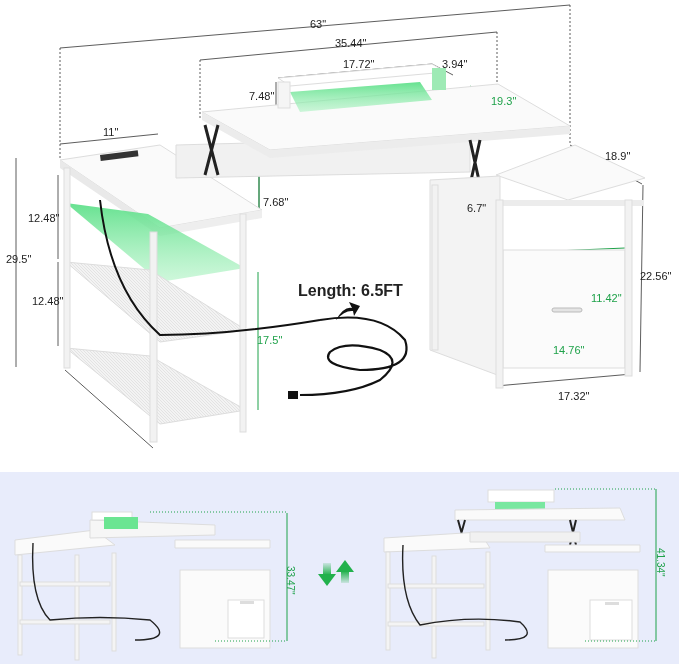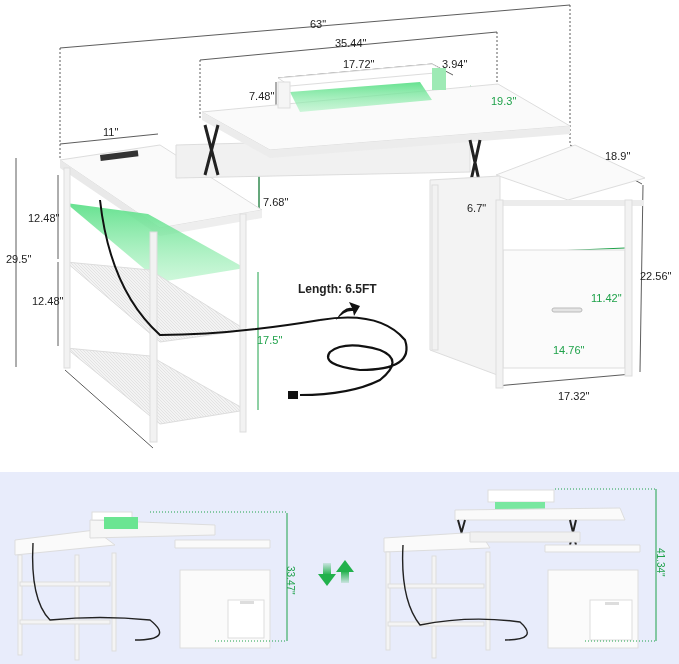--- a/index.html
+++ b/index.html
@@ -1,20 +1,20 @@
 <!DOCTYPE html>
 <html><head>
 <meta charset="utf-8">
 <style>
   * { box-sizing: border-box; margin: 0; padding: 0; }
   body { width: 679px; height: 664px; background: #ffffff; font-family: "Liberation Sans", sans-serif; position: relative; overflow: hidden; }
   #stage { position: absolute; left: 0; top: 0; width: 679px; height: 664px; }
   .lbl { position: absolute; font-size: 11px; color: #222; white-space: nowrap; }
   .lbl.green { color: #1fa24a; }
-  .lbl.bold { font-weight: bold; font-size: 12px; }
+  .lbl.bold { font-weight: bold; font-size: 16px; }
   .lbl.vert { transform: rotate(90deg); transform-origin: left top; font-size: 10px; }
 </style>
 </head>
 <body>
 
 <div id="stage">
   <svg width="679" height="664" viewBox="0 0 679 664" xmlns="http://www.w3.org/2000/svg">
     <defs>
       <linearGradient id="glow" x1="0" y1="0" x2="0" y2="1">
         <stop offset="0" stop-color="#5ee08a" stop-opacity="0.95"></stop>

